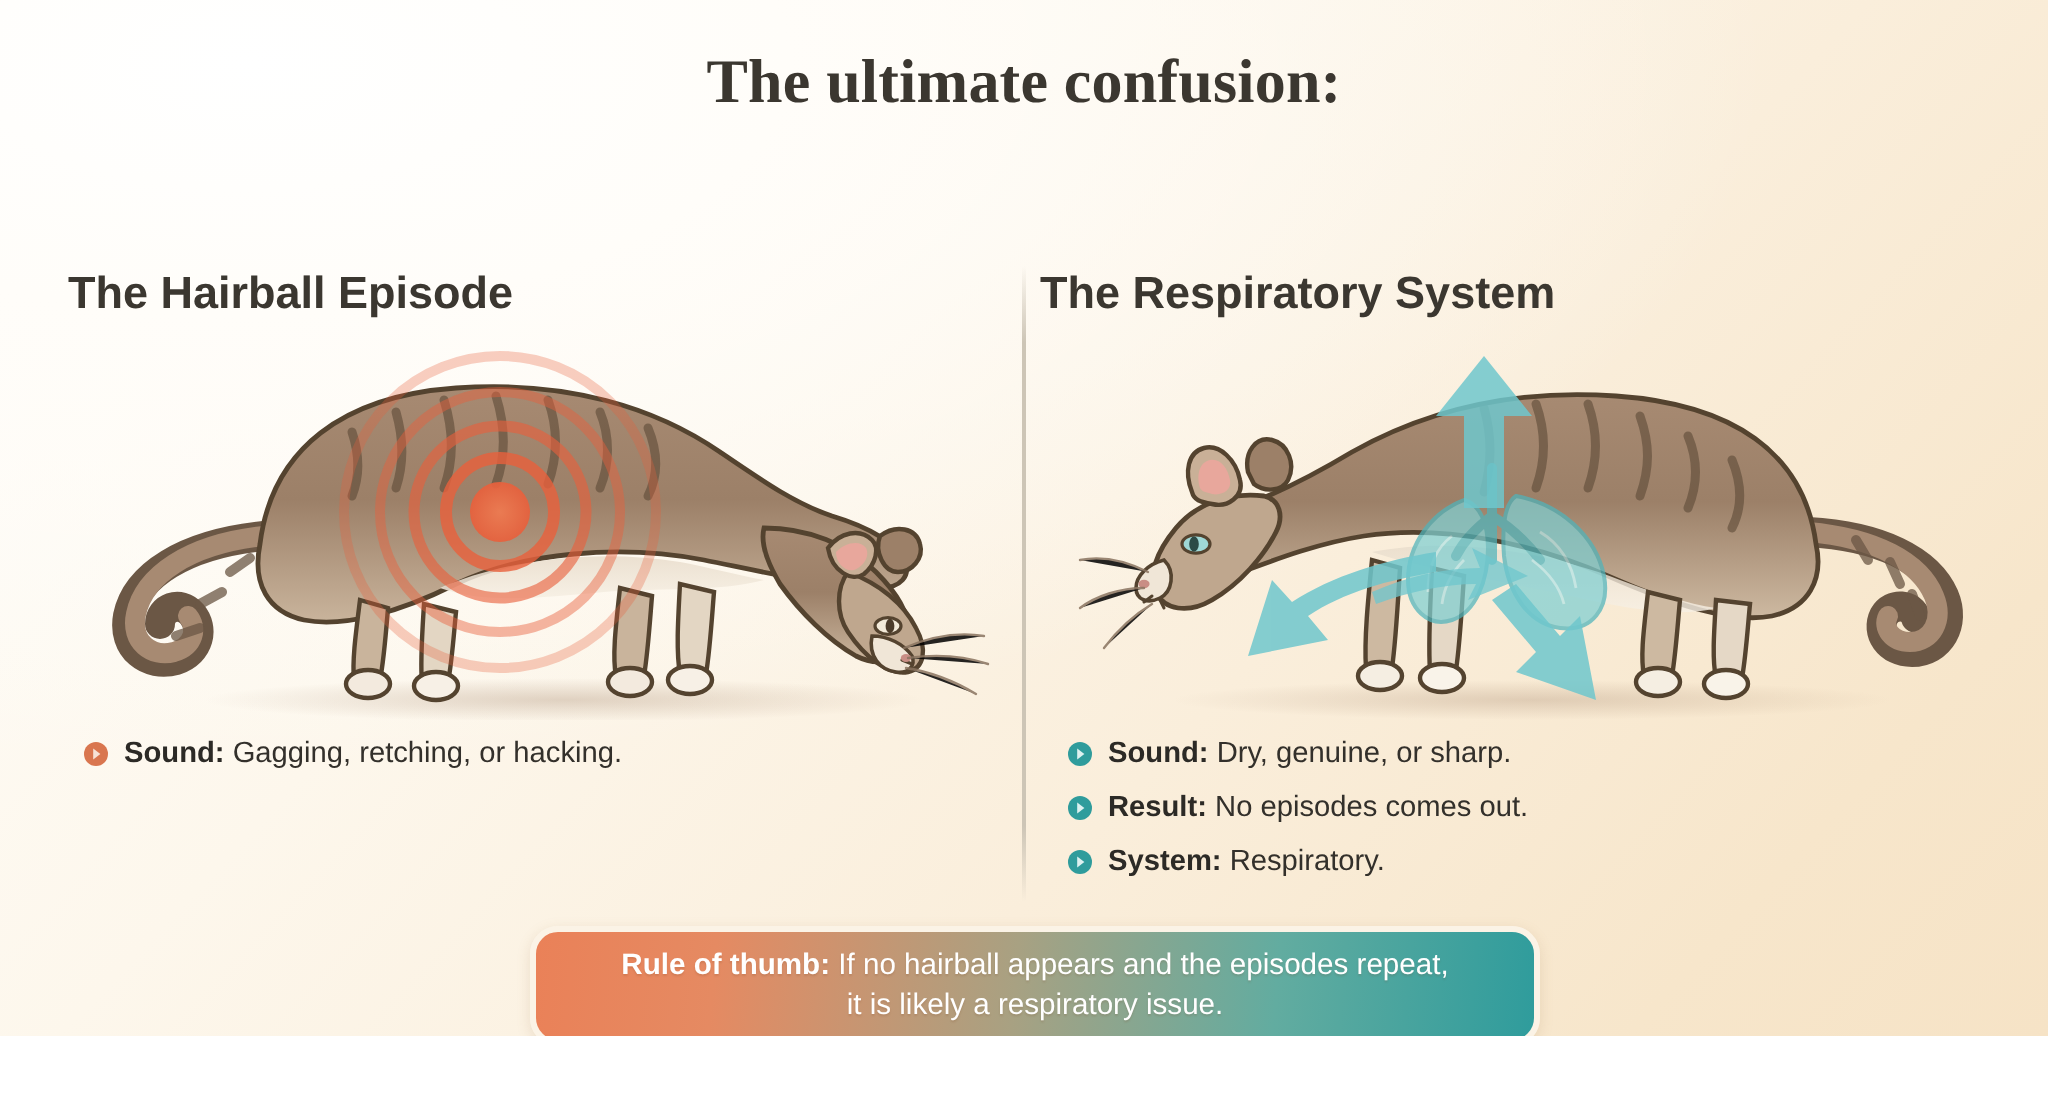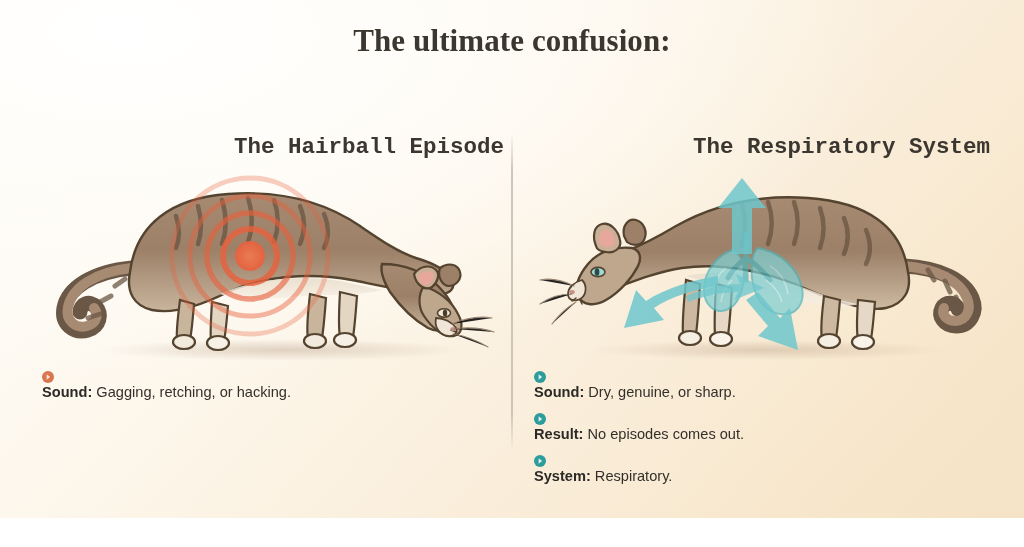--- a/index.html
+++ b/index.html
@@ -31,25 +31,25 @@
     font-weight: bold;
     font-size: 31px;
     line-height: 37px;
     color: #3b3730;
     letter-spacing: 0.1px;
   }
 
   
   .col-heading {
     position: absolute;
-    font-family: Liberation Mono, monospace;
+    font-family: Liberation Sans, sans-serif;
     font-weight: bold;
     font-size: 22.5px;
     color: #3b3730;
-    text-align: right;
+    text-align: left;
     top: 134px;
     width: 470px;
   }
   .col-heading.left  { left: 34px; }
   .col-heading.right { left: 520px; }
 
   .divider {
     position: absolute;
     left: 511px;
     top: 133px;
@@ -76,21 +76,20 @@
   .bullets.left  { left: 42px;  width: 460px; }
   .bullets.right { left: 534px; width: 460px; }
 
   .bullet-row {
     display: flex;
     align-items: flex-start;
     margin-bottom: 9px;
     font-size: 14.6px;
     line-height: 18px;
     color: #33302b;
-    flex-direction: column;
   }
   .marker {
     flex: 0 0 auto;
     width: 12px;
     height: 12px;
     margin-top: 3px;
     margin-right: 8px;
   }
   .marker svg { display: block; }
   .bullet-text { white-space: nowrap; }
@@ -357,14 +356,20 @@
       <span class="marker">
         <svg width="12" height="12" viewBox="0 0 12 12">
             <circle cx="6" cy="6" r="6" fill="#2f9c9c"></circle>
             <path d="M4.6 3.2 L8.2 6 L4.6 8.8 Z" fill="#ddf1f0"></path>
           </svg>
       </span>
       <span class="bullet-text"><b class="bullet-label">System:</b><span> Respiratory.</span></span>
     </div>
   </div>
 
+  <div class="footer-pill">
+    <div class="footer-text">
+      <b class="footer-label">Rule of thumb:</b><span> If no hairball appears and the episodes repeat,</span><br>
+      <span>it is likely a respiratory issue.</span>
+    </div>
+  </div>
 
 </div>
 
 </body></html>

